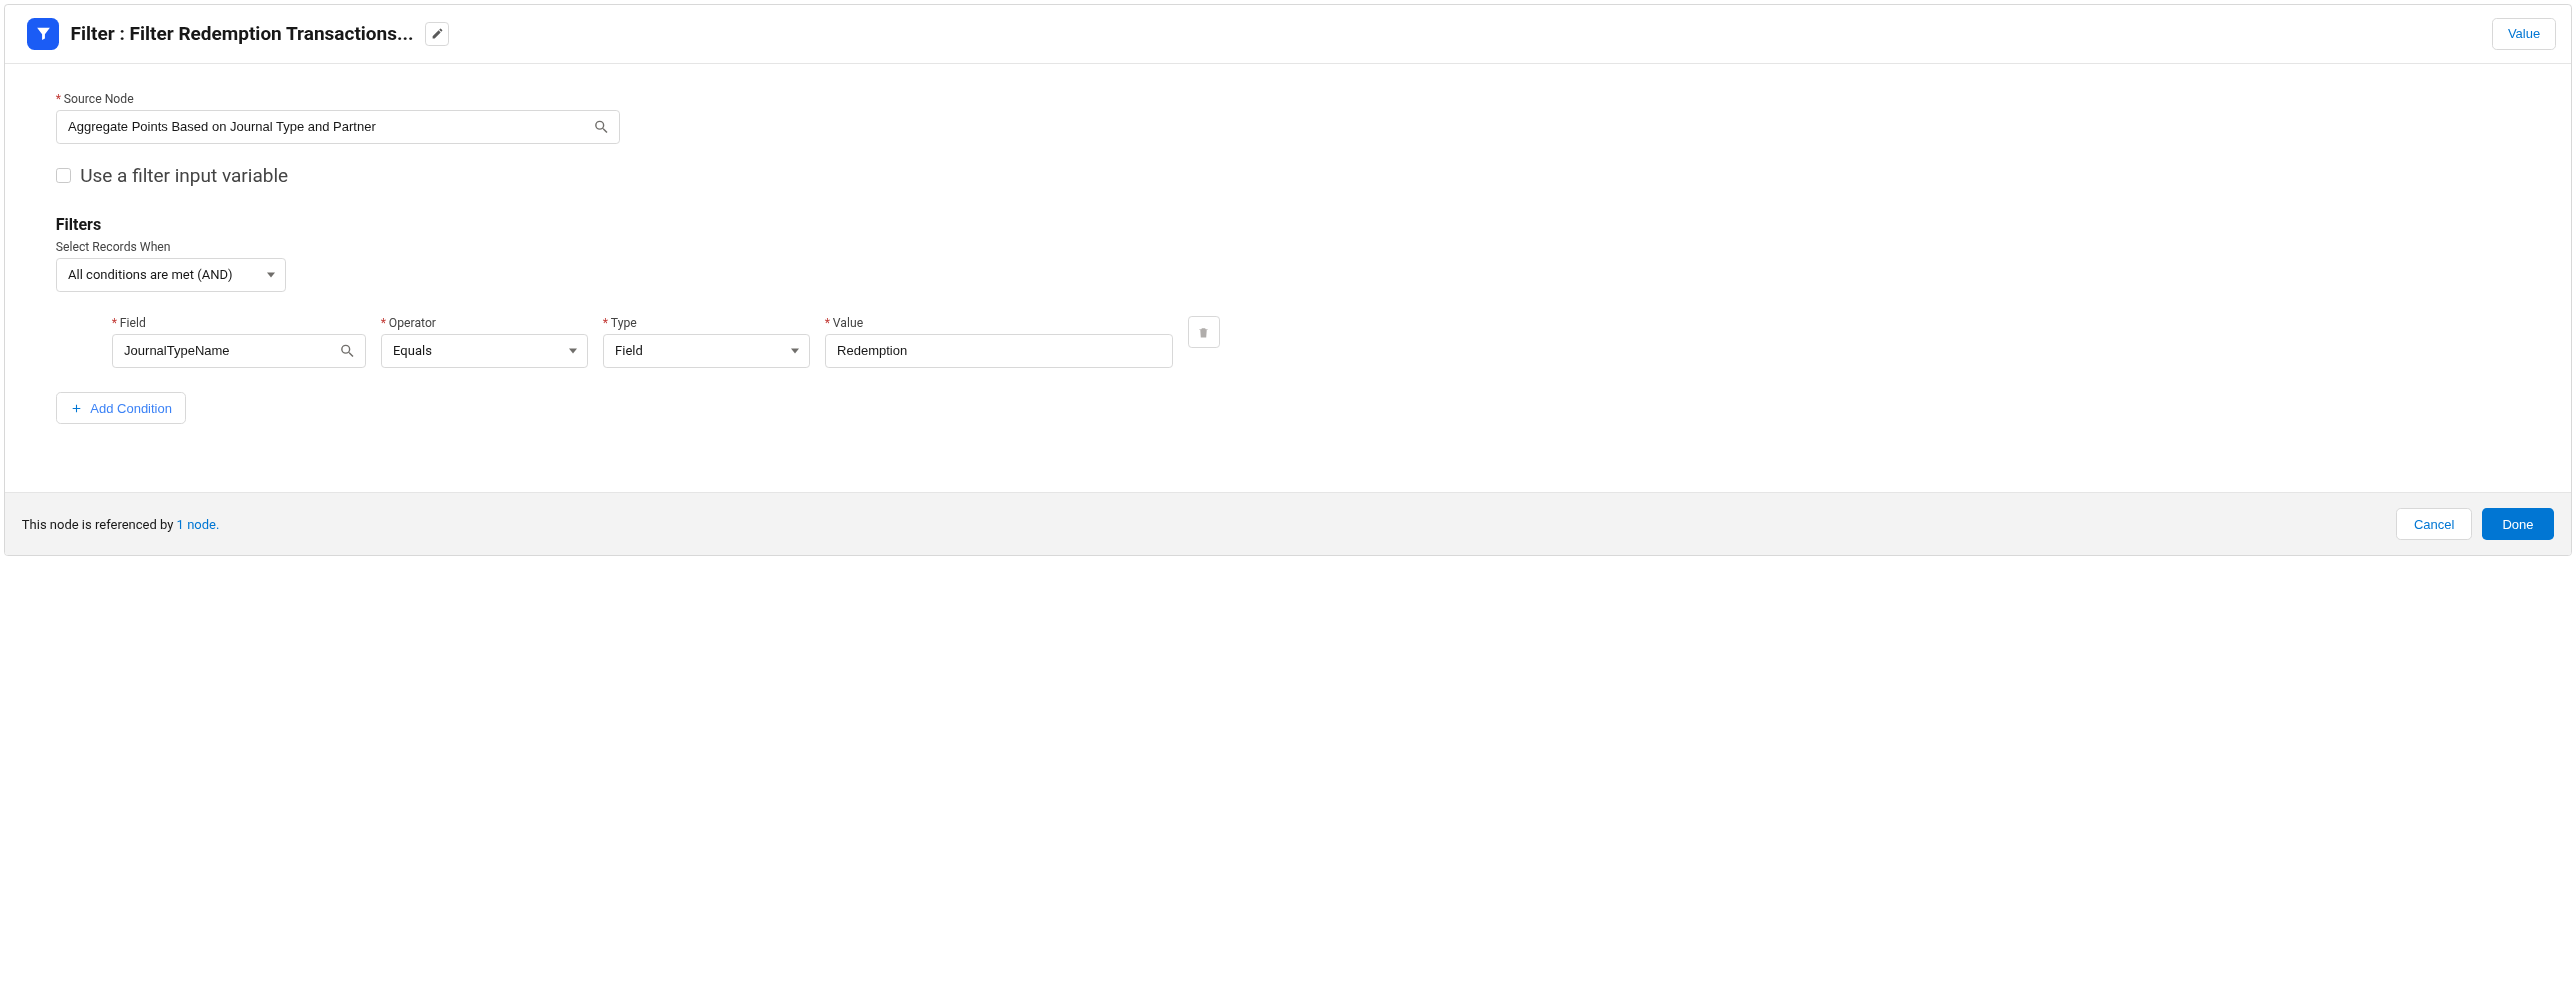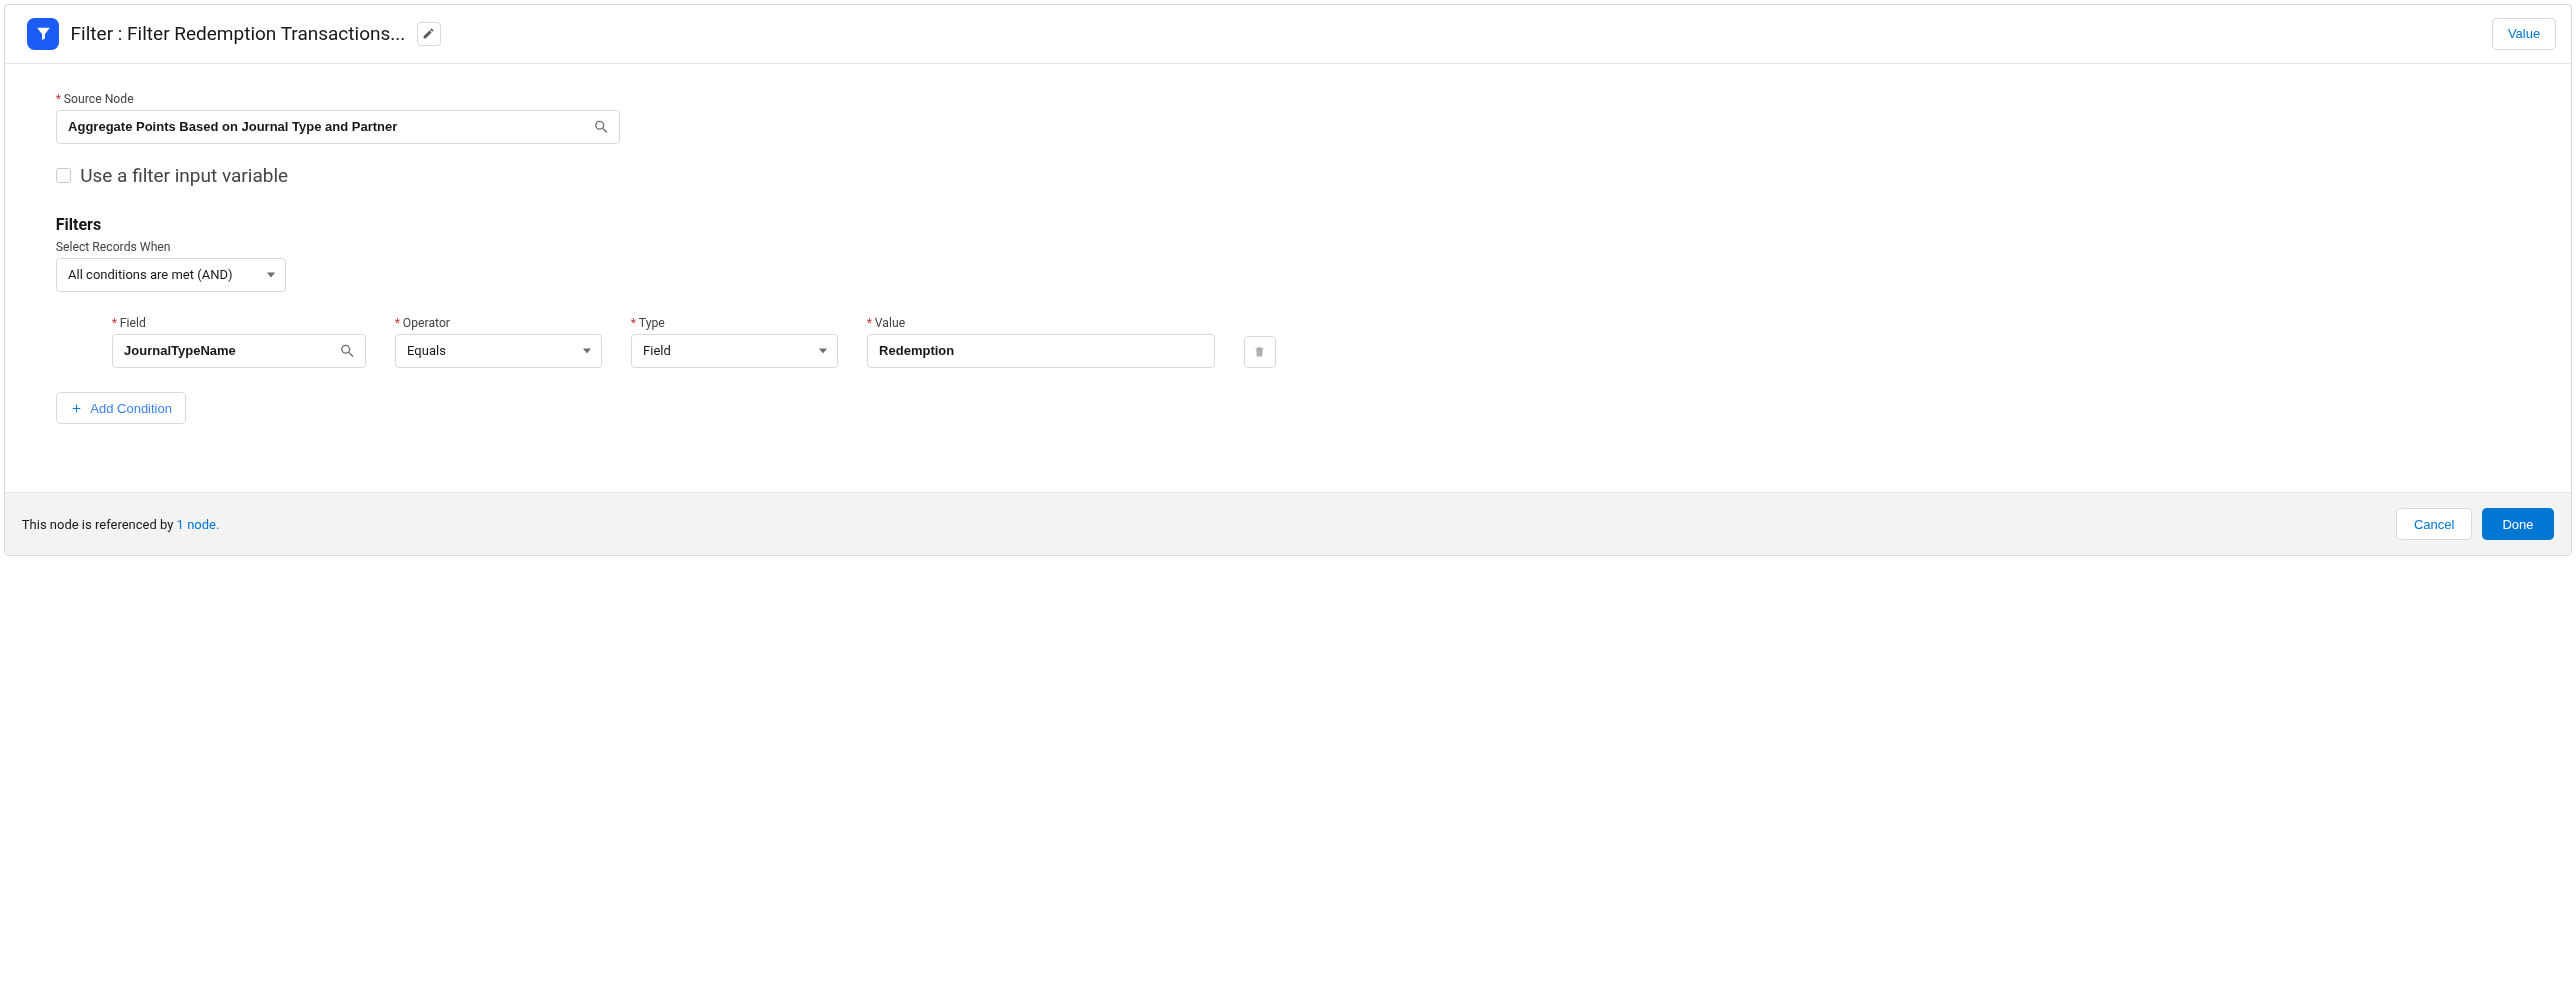--- a/index.html
+++ b/index.html
@@ -23,21 +23,21 @@
   }
   .header-left { display: flex; align-items: center; gap: 11.3px; flex: 1; }
   .filter-icon-box {
     width: 32px; height: 32px;
     background: #1b5cf5;
     border-radius: 7.5px;
     display: flex; align-items: center; justify-content: center;
     flex-shrink: 0;
   }
   .filter-icon-box svg { width: 17px; height: 17px; fill: #fff; }
-  .title-text { font-size: 19px; font-weight: 400; color: #181818; }
+  .title-text { font-size: 19px; font-weight: 700; color: #181818; }
   .edit-btn {
     width: 24.4px; height: 24.4px;
     border: 0.9px solid #d8d8d8;
     border-radius: 3.8px;
     background: #fff;
     display: flex; align-items: center; justify-content: center;
     cursor: pointer;
   }
   .edit-btn svg { width: 13px; height: 13px; fill: #5a5a5a; }
   .delete-btn {
@@ -66,21 +66,20 @@
   }
   .text-input {
     width: 100%;
     height: 34px;
     border: 0.9px solid #d8d8d8;
     border-radius: 3.8px;
     padding: 0 34px 0 11.3px;
     font-size: 13px;
     color: #181818;
     background: #fff;
-    font-weight: bold;
   }
   .input-icon-right {
     position: absolute; right: 9.4px; top: 50%; transform: translateY(-50%);
     width: 17px; height: 17px; fill: #706e6b;
     pointer-events: none;
   }
   .checkbox-row {
     display: flex; align-items: center; gap: 9.4px;
     margin-bottom: 28px;
   }
@@ -107,21 +106,21 @@
   }
   .select-caret {
     position: absolute; right: 9.4px; top: 50%; transform: translateY(-50%);
     width: 0; height: 0;
     border-left: 4.7px solid transparent;
     border-right: 4.7px solid transparent;
     border-top: 5.6px solid #706e6b;
   }
   .logic-select { width: 230px; margin-bottom: 24.4px; }
   .condition-row {
-    display: flex; gap: 29px; align-items: flex-end;
+    display: flex; gap: 15px; 
     margin-left: 56px;
     margin-bottom: 24.4px;
   }
   .condition-col { display: flex; flex-direction: column; }
   .col-field { width: 254px; }
   .col-operator { width: 207px; }
   .col-type { width: 207px; }
   .col-value { width: 348px; }
   .col-value .text-input { padding-right: 11.3px; }
   .field-lookup { position: relative; }

